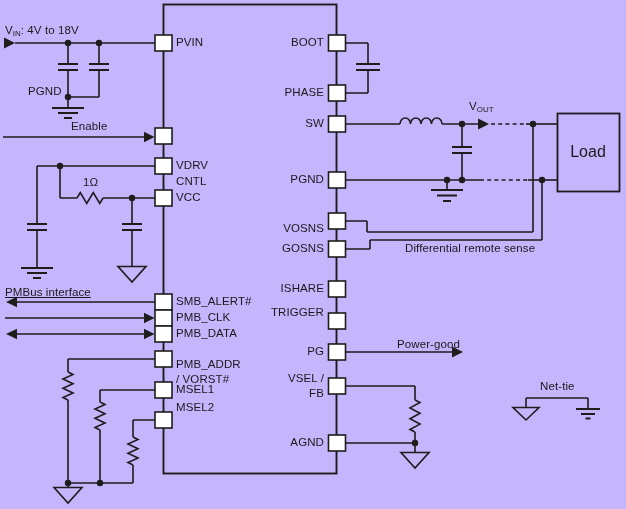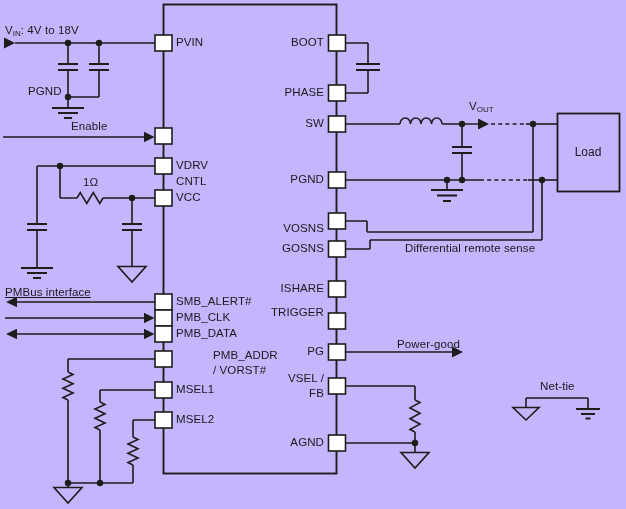--- a/index.html
+++ b/index.html
@@ -11,21 +11,21 @@
   .lbl{
     position:absolute;font-size:11.5px;line-height:13px;white-space:nowrap;
     color:#1a1a1a;letter-spacing:0.1px;
   }
   .pin-left{left:176px;}
   .pin-right{right:302px;text-align:right;}
   .two{line-height:15px;}
   .sub{font-size:8px;vertical-align:-2px;letter-spacing:0;}
   .load-box{
     position:absolute;left:557px;top:113px;width:62px;height:78px;
-    display:flex;align-items:center;justify-content:center;font-size:12px;
+    display:flex;align-items:center;justify-content:center;font-size:16px;
   }
 </style>
 </head>
 <body>
 
 <div id="canvas">
 
   <svg width="626" height="509" viewBox="0 0 626 509">
     <g stroke="#1d1d1b" stroke-width="1.6" fill="none">
 
@@ -237,26 +237,26 @@
   <div class="lbl" style="left:397px;top:338px;">Power-good</div>
   <div class="lbl" style="left:540px;top:380px;">Net-tie</div>
 
   <div class="lbl pin-left" style="top:36px;">PVIN</div>
   <div class="lbl pin-left" style="top:129px;margin-top:46px;">CNTL</div>
   <div class="lbl pin-left" style="top:159px;">VDRV</div>
   <div class="lbl pin-left" style="top:191px;">VCC</div>
   <div class="lbl pin-left" style="top:295px;">SMB_ALERT#</div>
   <div class="lbl pin-left" style="top:311px;">PMB_CLK</div>
   <div class="lbl pin-left" style="top:327px;">PMB_DATA</div>
-  <div class="lbl pin-left two" style="top:348px;margin-left:37px;">
+  <div class="lbl pin-left two" style="top:357px;">
     <div>PMB_ADDR</div>
     <div>/ VORST#</div>
   </div>
   <div class="lbl pin-left" style="top:383px;">MSEL1</div>
-  <div class="lbl pin-left" style="top:413px;">MSEL2</div>
+  <div class="lbl pin-left" style="top:401px;">MSEL2</div>
 
   <div class="lbl pin-right" style="top:36px;">BOOT</div>
   <div class="lbl pin-right" style="top:86px;">PHASE</div>
   <div class="lbl pin-right" style="top:117px;">SW</div>
   <div class="lbl pin-right" style="top:173px;">PGND</div>
   <div class="lbl pin-right" style="top:222px;">VOSNS</div>
   <div class="lbl pin-right" style="top:242px;">GOSNS</div>
   <div class="lbl pin-right" style="top:282px;">ISHARE</div>
   <div class="lbl pin-right" style="top:306px;">TRIGGER</div>
   <div class="lbl pin-right" style="top:345px;">PG</div>

